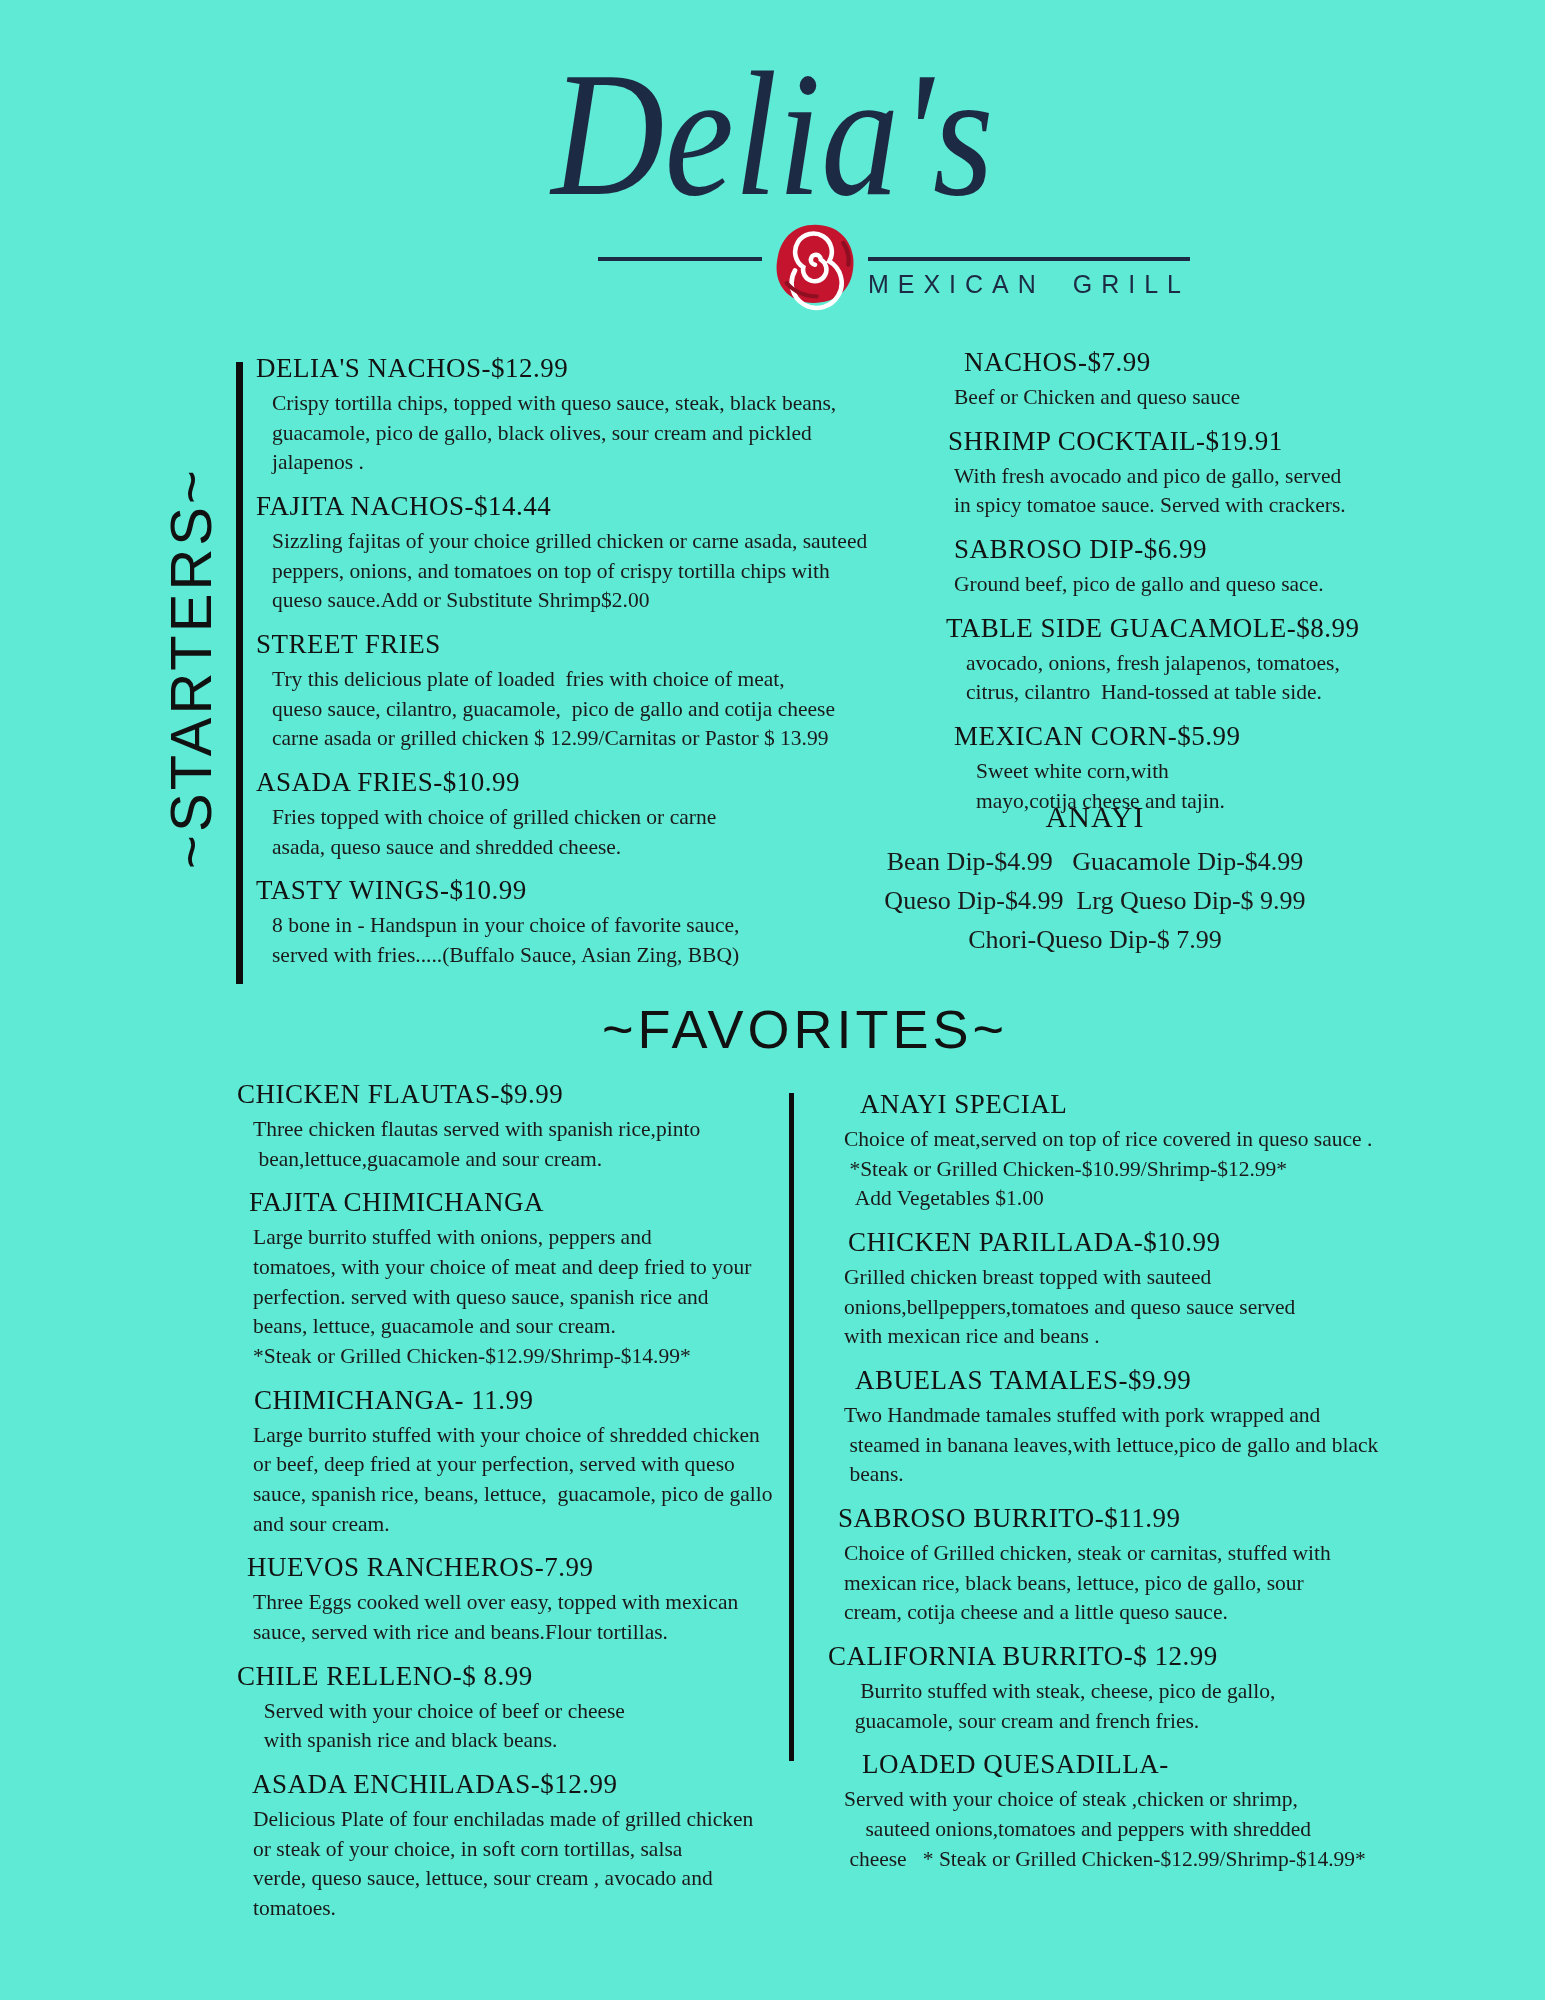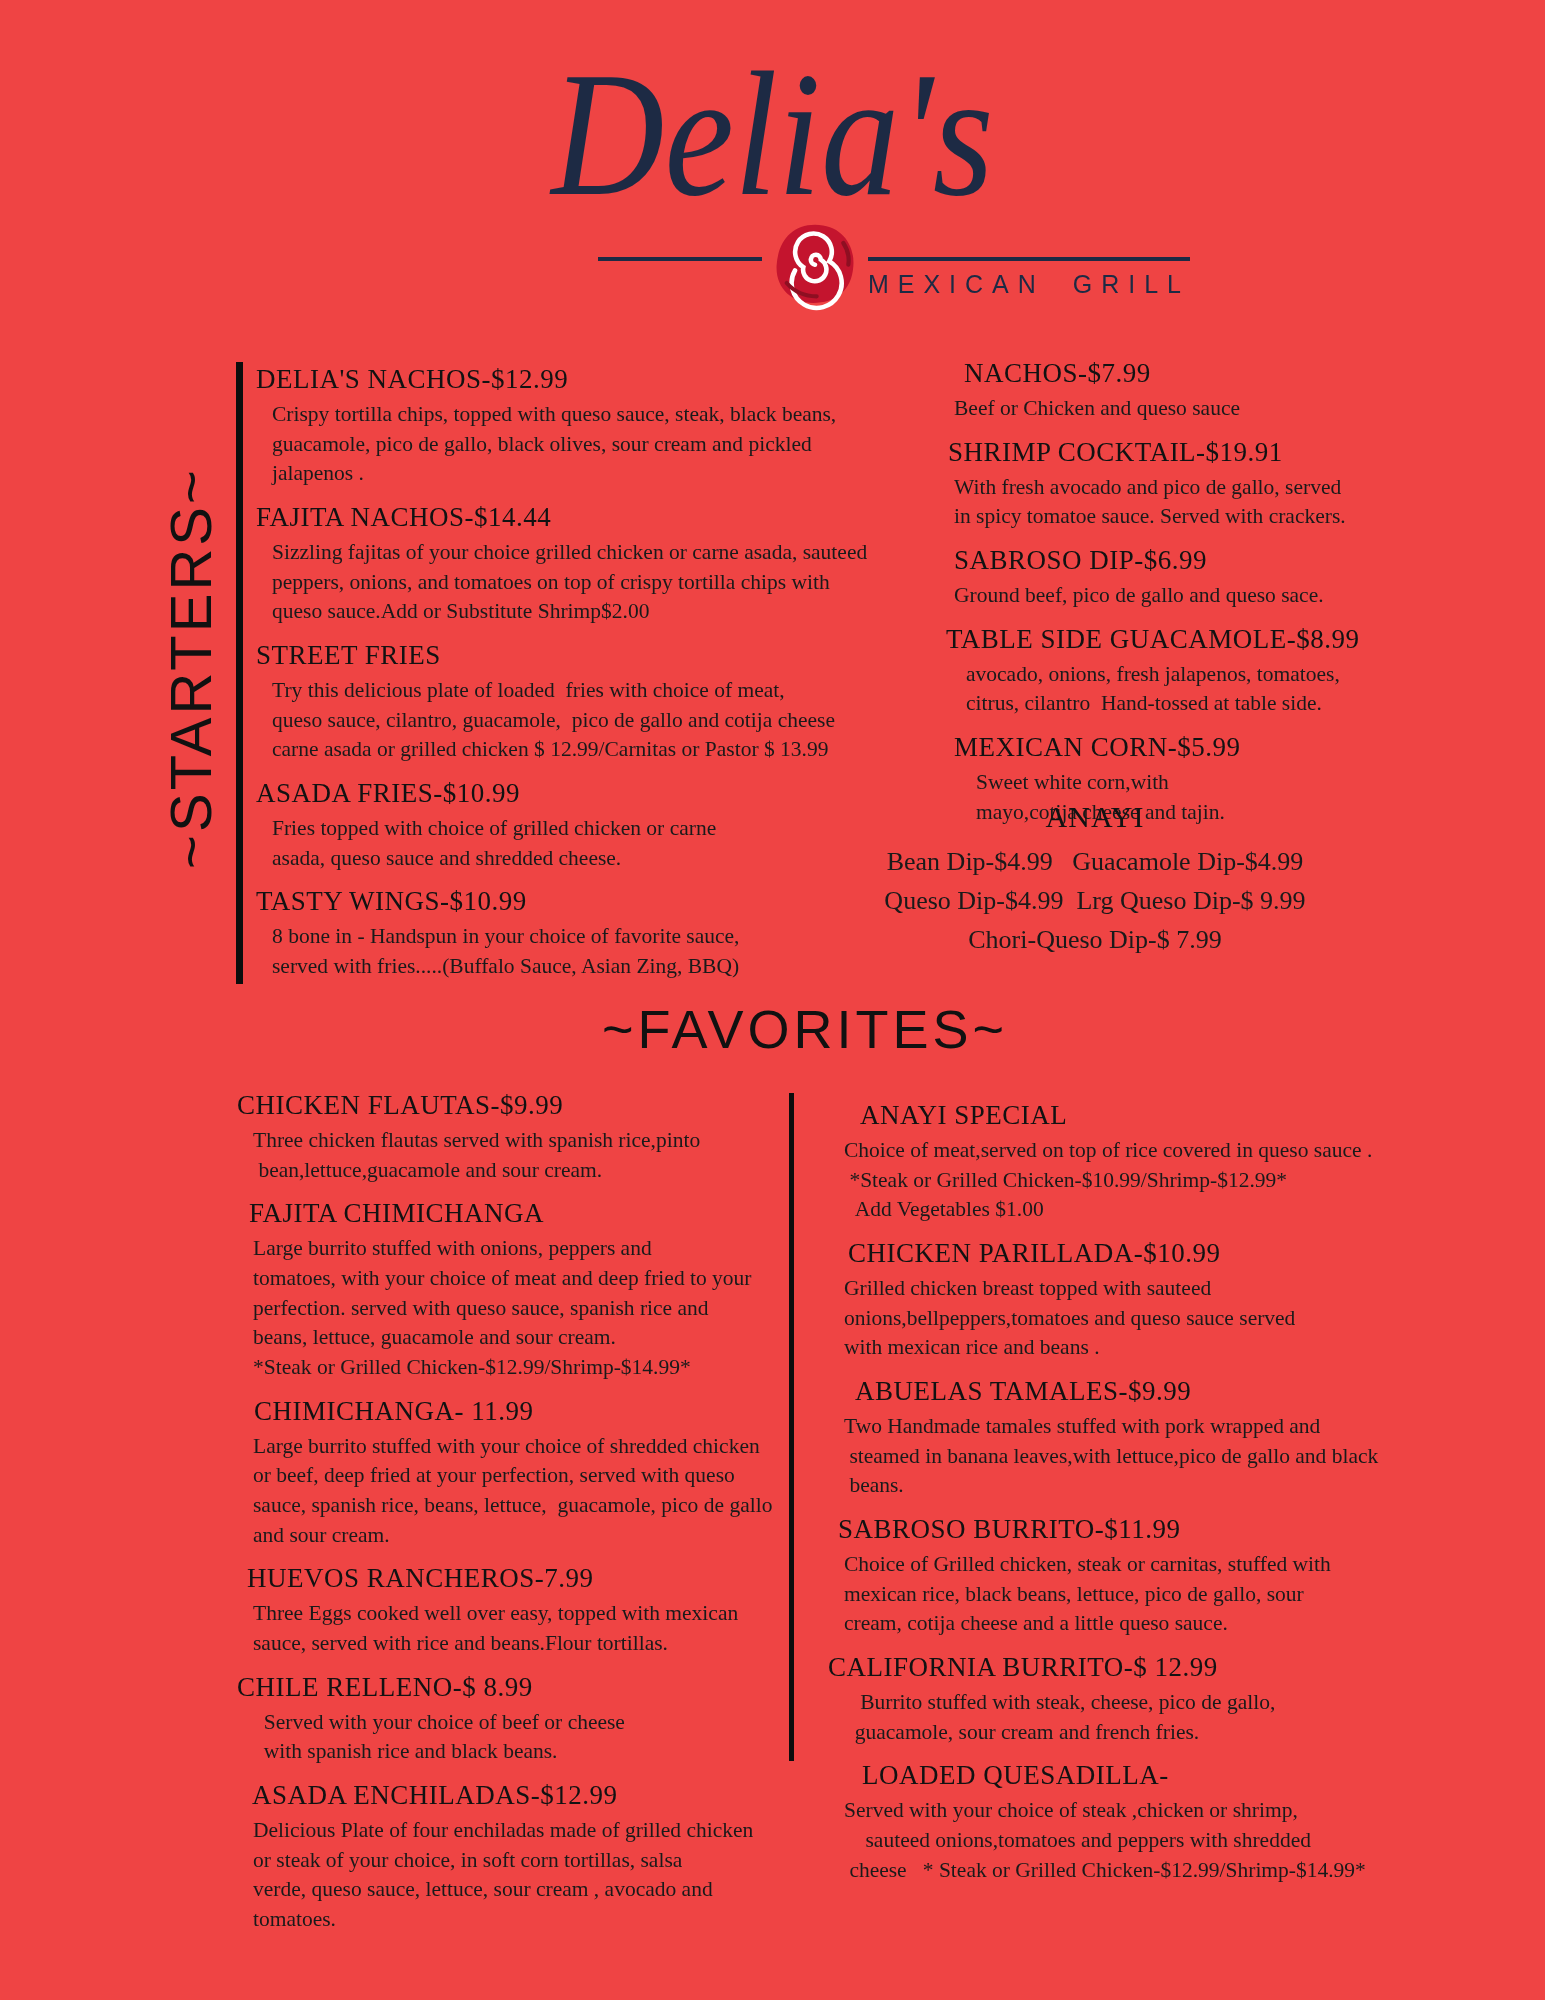--- a/index.html
+++ b/index.html
@@ -1,19 +1,19 @@
 <!DOCTYPE html>
 <html><head>
 <meta charset="utf-8">
 <style>
   html,body{margin:0;padding:0;background:#ffffff;}
   #page{
     position:relative;
     width:1545px;height:2000px;
-    background:#ef4444;
+    background:#5eead4;
     font-family:"Liberation Serif", serif;
     color:#141414;
     overflow:hidden;
   }
 
   
   .logo-name{
     position:absolute;top:28px;left:0;width:1545px;
     text-align:center;
     font-family:"Liberation Serif", serif;
@@ -62,21 +62,21 @@
   
   .col{position:absolute;}
   .col-st-left{left:256px;top:352px;width:690px;}
   .col-st-right{left:938px;top:346px;width:520px;}
   .col-fav-left{left:237px;top:1078px;width:556px;}
   .col-fav-right{left:828px;top:1088px;width:632px;}
 
   
   .mi{margin-bottom:13px;}
   .mi h3{
-    margin:12px 0 5px 0;
+    margin:1px 0 5px 0;
     font-size:27px;font-weight:400;
     letter-spacing:.5px;line-height:1.15;
     color:#121212;
   }
   .mi p{
     margin:0;padding-left:16px;
     font-size:21.5px;line-height:1.38;
     white-space:pre-wrap;color:#1a1a1a;
   }
 

